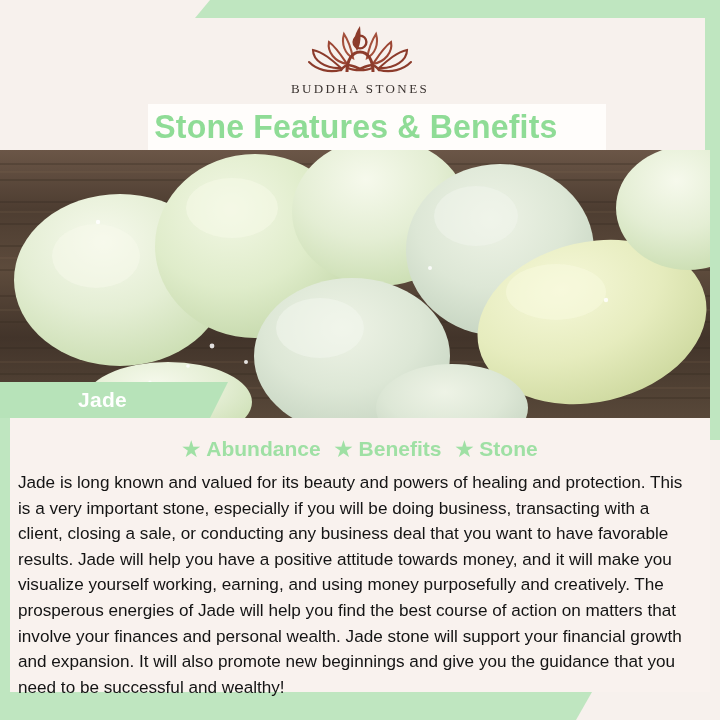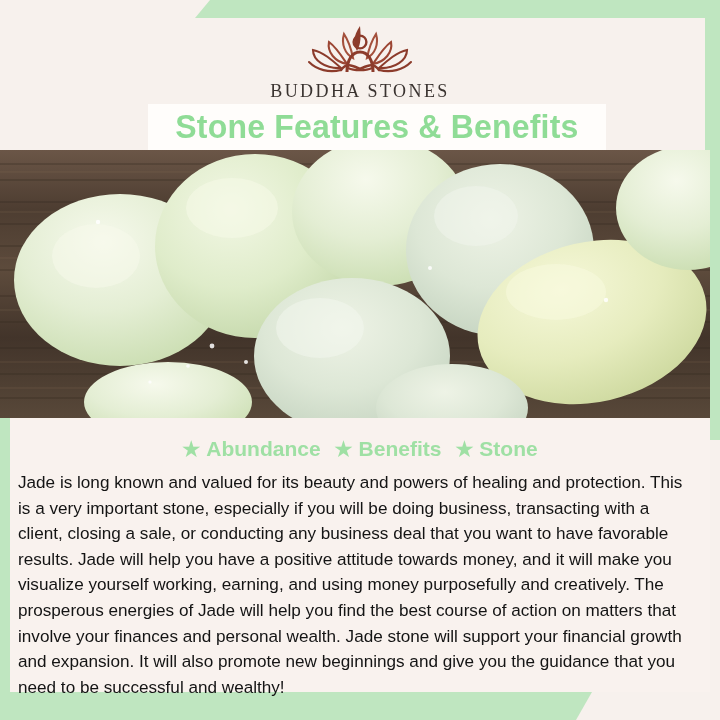--- a/index.html
+++ b/index.html
@@ -28,29 +28,29 @@
   }
 
   
   .logo-wrap{
     position:absolute;top:18px;left:0;width:720px;height:88px;
     display:flex;flex-direction:column;align-items:center;justify-content:flex-start;
   }
   .logo-mark{width:150px;height:62px;display:block;}
   .logo-text{
     font-family:"Liberation Serif", serif;
-    font-size:18px;letter-spacing:2.4px;color:#3a3330;
+    font-size:13px;letter-spacing:2.4px;color:#3a3330;
     margin-top:1px;font-weight:400;
   }
 
   
   .title-banner{
     position:absolute;left:148px;top:104px;width:458px;height:46px;
     background:#fffdfb;
-    display:flex;align-items:center;justify-content:center;
+    display:flex;align-items:center;
   }
   .title-text{
     font-family:"Liberation Sans Narrow","Liberation Sans",sans-serif;
     font-size:33px;font-weight:bold;color:#8fdc96;
     letter-spacing:0.2px;transform:scaleX(0.97);white-space:nowrap;
   }
 
   
   .photo{
     position:absolute;left:0;top:150px;width:710px;height:268px;
@@ -205,20 +205,23 @@
           <circle cx="188" cy="216" r="1.8"></circle>
         <circle cx="246" cy="212" r="2"></circle>
           <circle cx="150" cy="232" r="1.6"></circle>
         <circle cx="98" cy="72" r="2.2"></circle>
           <circle cx="430" cy="118" r="2"></circle>
         <circle cx="606" cy="150" r="2.2"></circle>
       </g>
     </svg>
   </div>
 
+  <div class="jade-band">
+    <span class="jade-label">Jade</span>
+  </div>
 
   <div class="content">
 
     <div class="benefits">
       <div class="benefit">
         <span class="star">★</span>
         <span>Abundance</span>
       </div>
       <div class="benefit">
         <span class="star">★</span>

